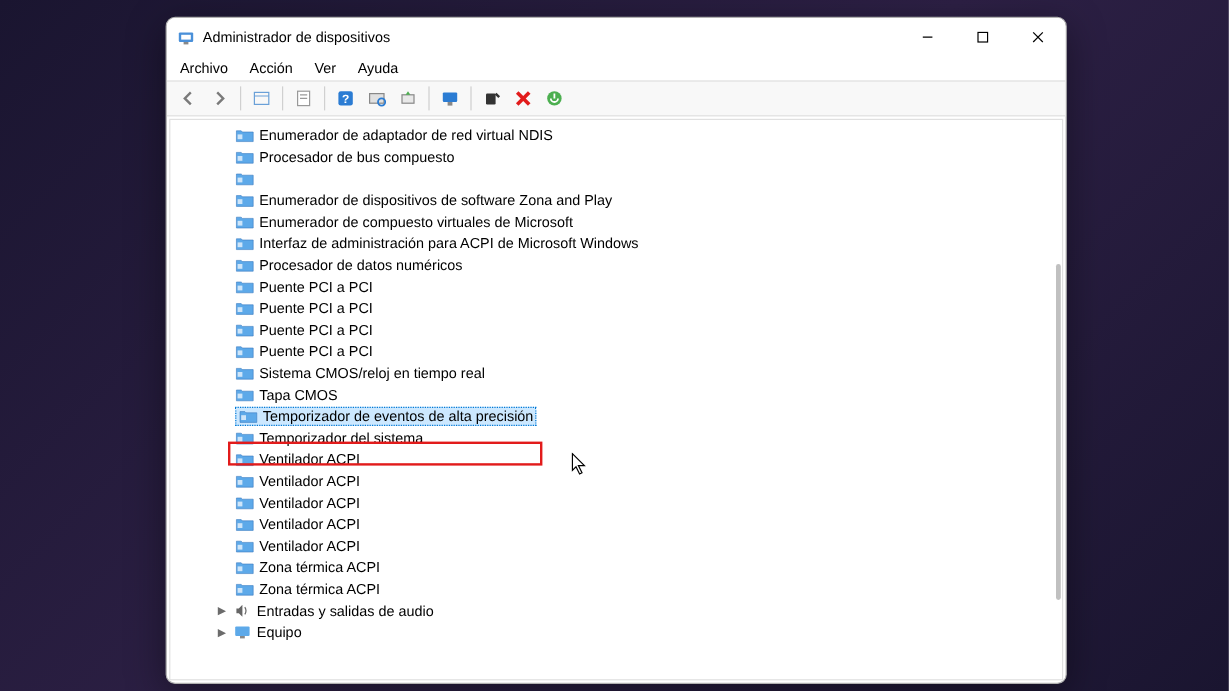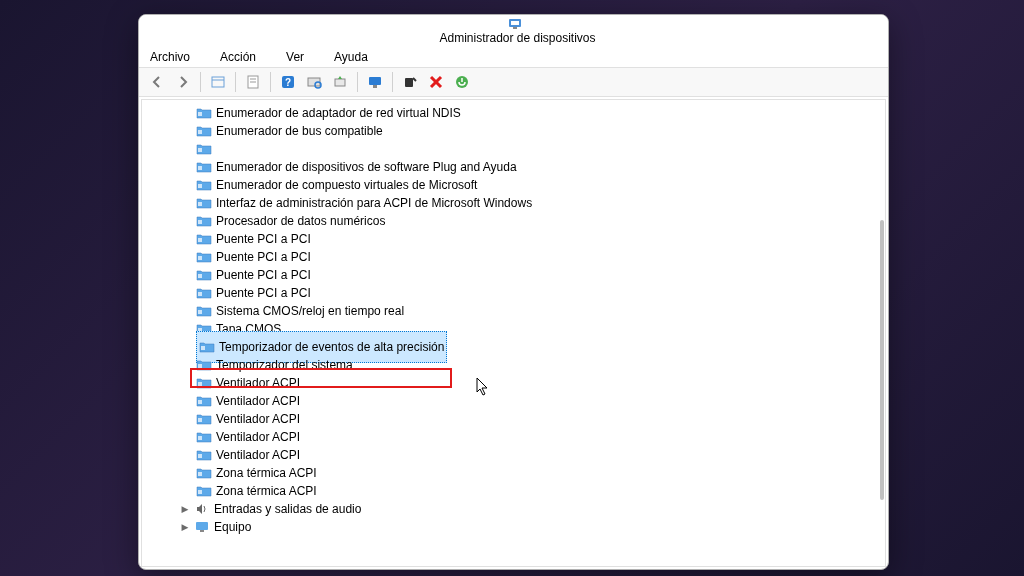--- a/index.html
+++ b/index.html
@@ -25,21 +25,20 @@
   display: flex;
   flex-direction: column;
   overflow: hidden;
 }
 .titlebar {
   height: 32px;
   display: flex;
   align-items: center;
   padding-left: 8px;
   background: #ffffff;
-  flex-direction: column;
 }
 .titlebar-icon {
   width: 16px;
   height: 16px;
   margin-right: 6px;
   display: inline-flex;
   align-items: center;
   justify-content: center;
 }
 .titlebar-title {
@@ -57,21 +56,21 @@
   align-items: center;
   justify-content: center;
   color: #000;
   font-size: 10px;
 }
 .menubar {
   height: 20px;
   display: flex;
   align-items: center;
   padding-left: 4px;
-  gap: 16px;
+  gap: 4px;
   background: #ffffff;
 }
 .menu-item {
   padding: 2px 7px;
   font-size: 12px;
   color: #000;
 }
 .toolbar {
   height: 30px;
   border-top: 1px solid #e0e0e0;
@@ -143,21 +142,21 @@
 .node-label {
   font-size: 12px;
   color: #000;
 }
 .selected-row .sel-wrap {
   display: inline-flex;
   align-items: center;
   background: #cce8ff;
   border: 1px dotted #0078d4;
   padding: 0 2px;
-  height: 32px;
+  height: 16px;
 }
 .highlight-rect {
   position: absolute;
   border: 2px solid #e21b1b;
   pointer-events: none;
 }
 .cursor {
   position: absolute;
   width: 14px;
   height: 20px;
@@ -305,38 +304,38 @@
           </span>
           <span class="node-label">Enumerador de adaptador de red virtual NDIS</span>
         </div>
         <div class="tree-row level2">
           <span class="node-icon folder-icon">
             <svg viewBox="0 0 16 12">
               <path d="M1 2 L5 2 L6 3 L15 3 L15 11 L1 11 Z" fill="#5da9e9" stroke="#3a7bbf" stroke-width="0.5"></path>
               <rect x="2" y="5" width="4" height="4" fill="#fff" opacity="0.7"></rect>
             </svg>
           </span>
-          <span class="node-label">Enumerador de bus compatible</span>
-        </div>
-        <div class="tree-row level2">
-          <span class="node-icon folder-icon">
-            <svg viewBox="0 0 16 12">
-              <path d="M1 2 L5 2 L6 3 L15 3 L15 11 L1 11 Z" fill="#5da9e9" stroke="#3a7bbf" stroke-width="0.5"></path>
-              <rect x="2" y="5" width="4" height="4" fill="#fff" opacity="0.7"></rect>
-            </svg>
-          </span>
-        </div>
-        <div class="tree-row level2">
-          <span class="node-icon folder-icon">
-            <svg viewBox="0 0 16 12">
-              <path d="M1 2 L5 2 L6 3 L15 3 L15 11 L1 11 Z" fill="#5da9e9" stroke="#3a7bbf" stroke-width="0.5"></path>
-              <rect x="2" y="5" width="4" height="4" fill="#fff" opacity="0.7"></rect>
-            </svg>
-          </span>
-          <span class="node-label">Enumerador de dispositivos de software Plug and Ayuda</span>
+          <span class="node-label">Procesador de bus compuesto</span>
+        </div>
+        <div class="tree-row level2">
+          <span class="node-icon folder-icon">
+            <svg viewBox="0 0 16 12">
+              <path d="M1 2 L5 2 L6 3 L15 3 L15 11 L1 11 Z" fill="#5da9e9" stroke="#3a7bbf" stroke-width="0.5"></path>
+              <rect x="2" y="5" width="4" height="4" fill="#fff" opacity="0.7"></rect>
+            </svg>
+          </span>
+        </div>
+        <div class="tree-row level2">
+          <span class="node-icon folder-icon">
+            <svg viewBox="0 0 16 12">
+              <path d="M1 2 L5 2 L6 3 L15 3 L15 11 L1 11 Z" fill="#5da9e9" stroke="#3a7bbf" stroke-width="0.5"></path>
+              <rect x="2" y="5" width="4" height="4" fill="#fff" opacity="0.7"></rect>
+            </svg>
+          </span>
+          <span class="node-label">Enumerador de dispositivos de software Zona and Play</span>
         </div>
         <div class="tree-row level2">
           <span class="node-icon folder-icon">
             <svg viewBox="0 0 16 12">
               <path d="M1 2 L5 2 L6 3 L15 3 L15 11 L1 11 Z" fill="#5da9e9" stroke="#3a7bbf" stroke-width="0.5"></path>
               <rect x="2" y="5" width="4" height="4" fill="#fff" opacity="0.7"></rect>
             </svg>
           </span>
           <span class="node-label">Enumerador de compuesto virtuales de Microsoft</span>
         </div>

